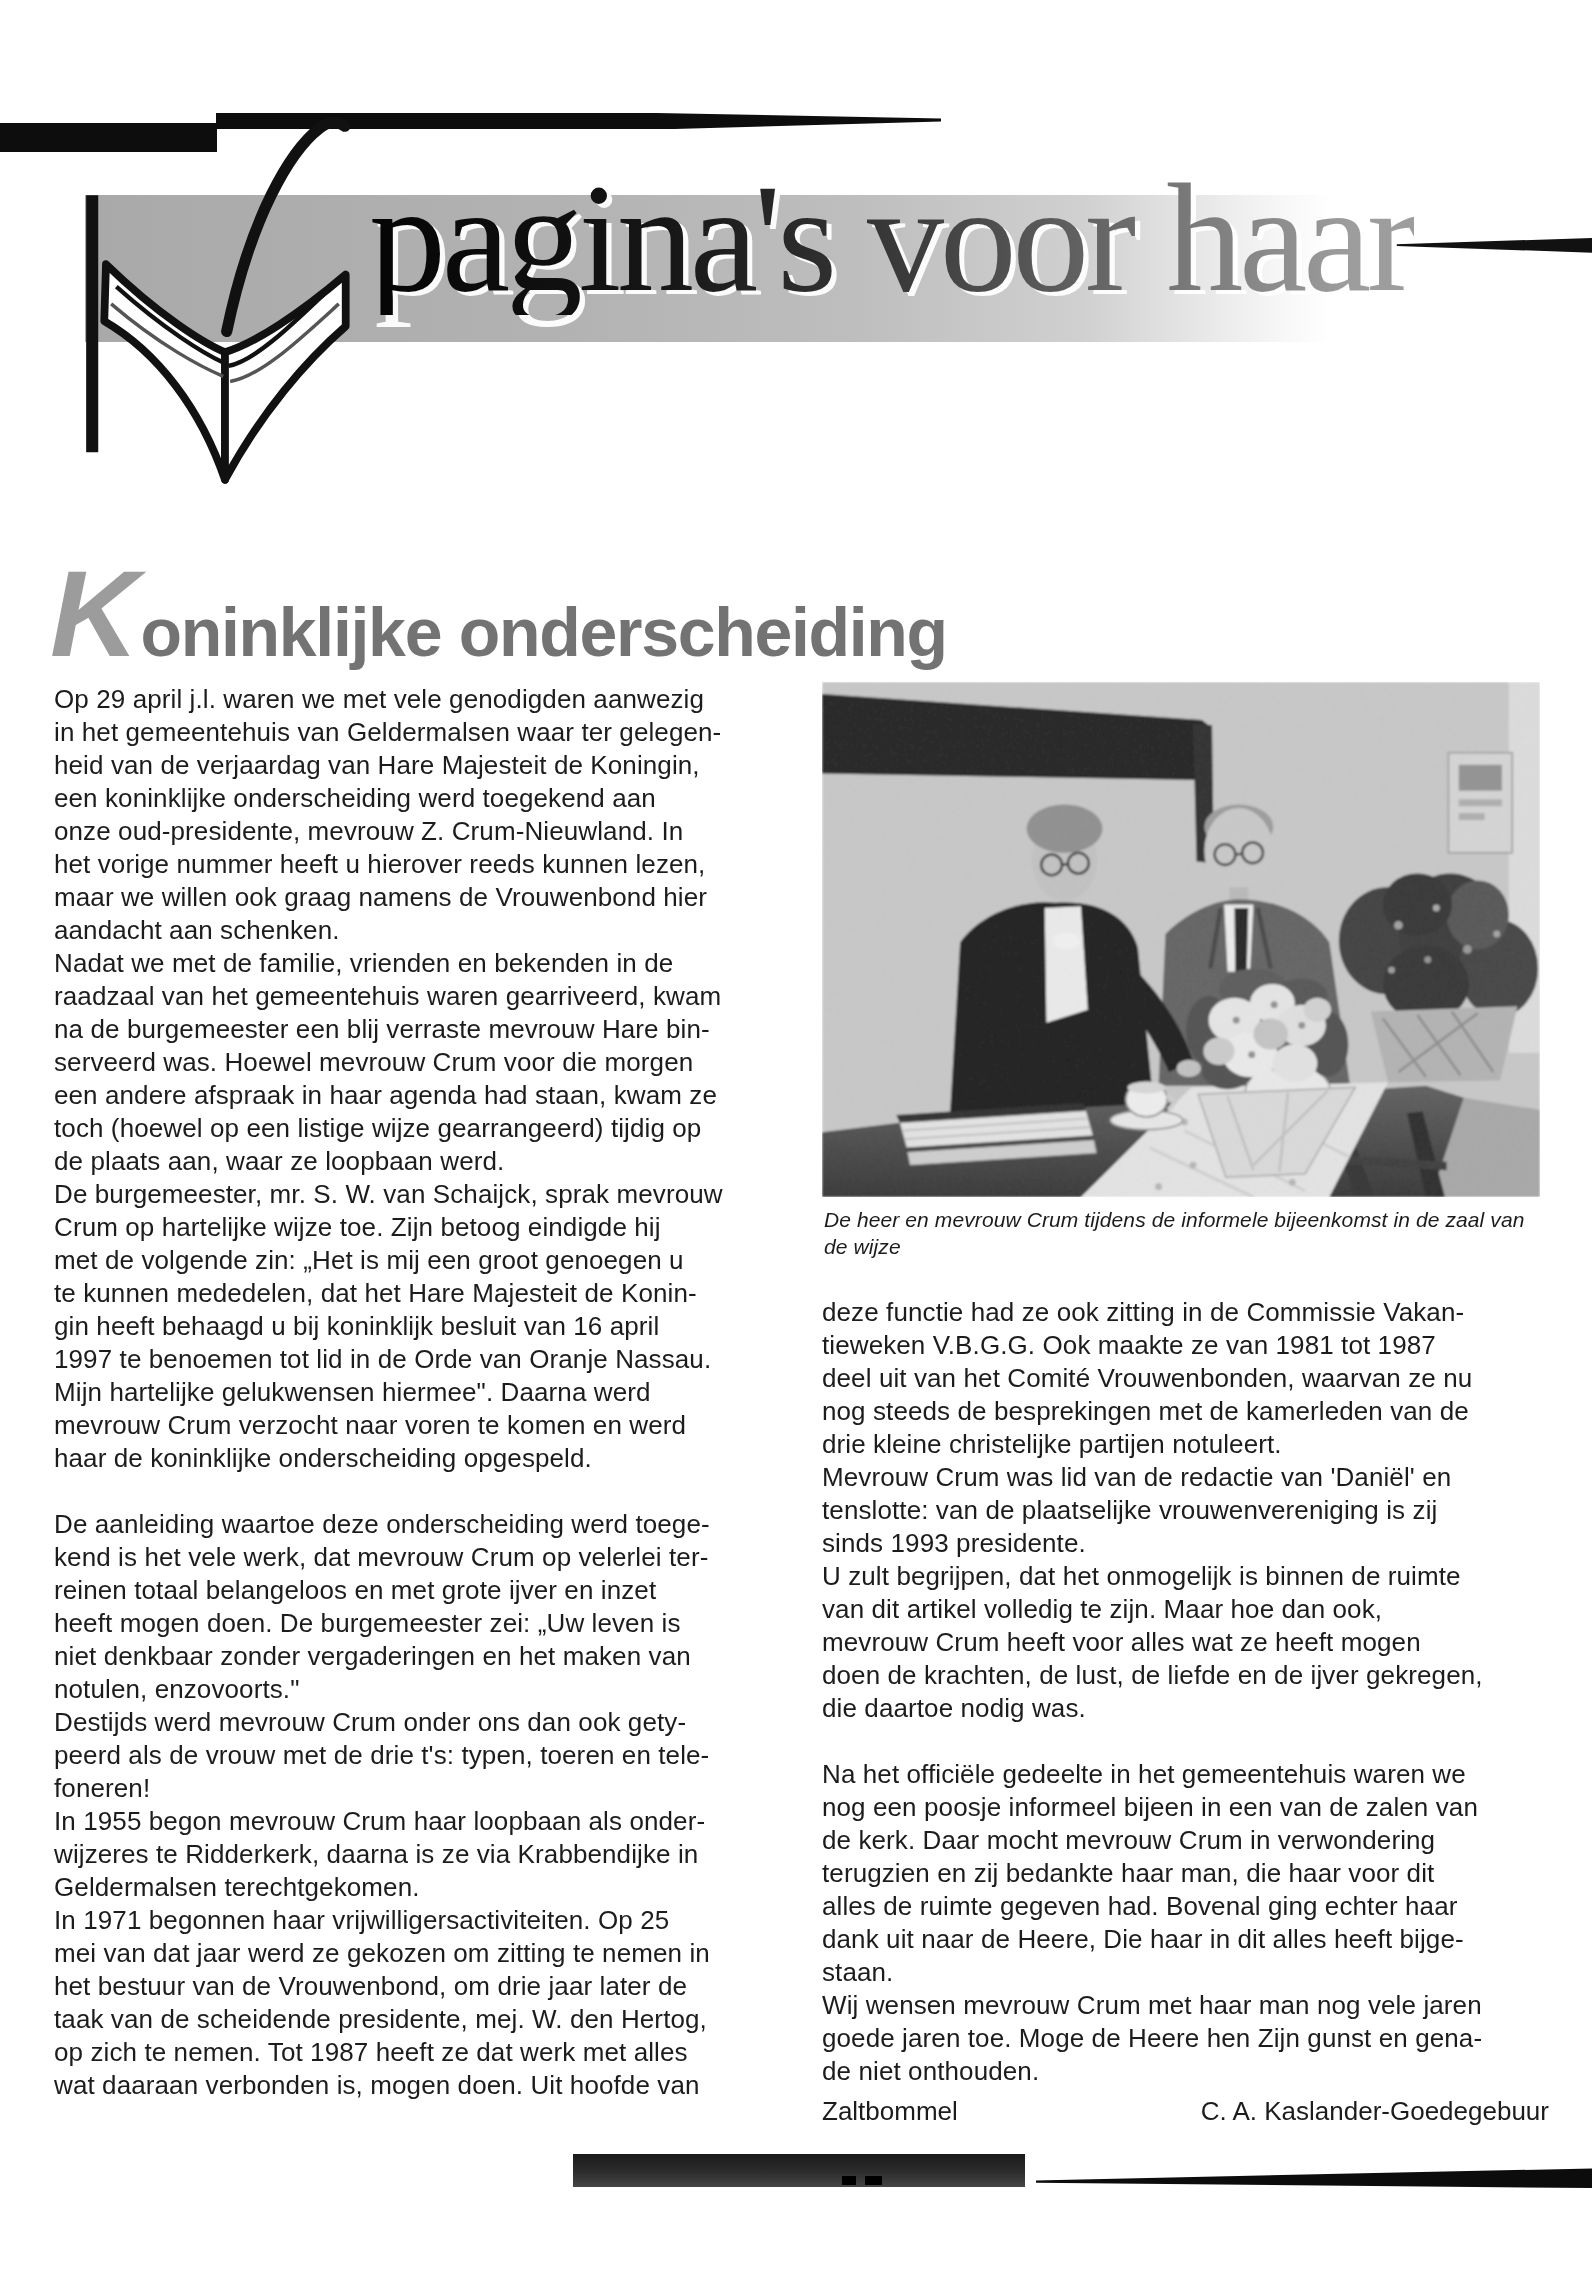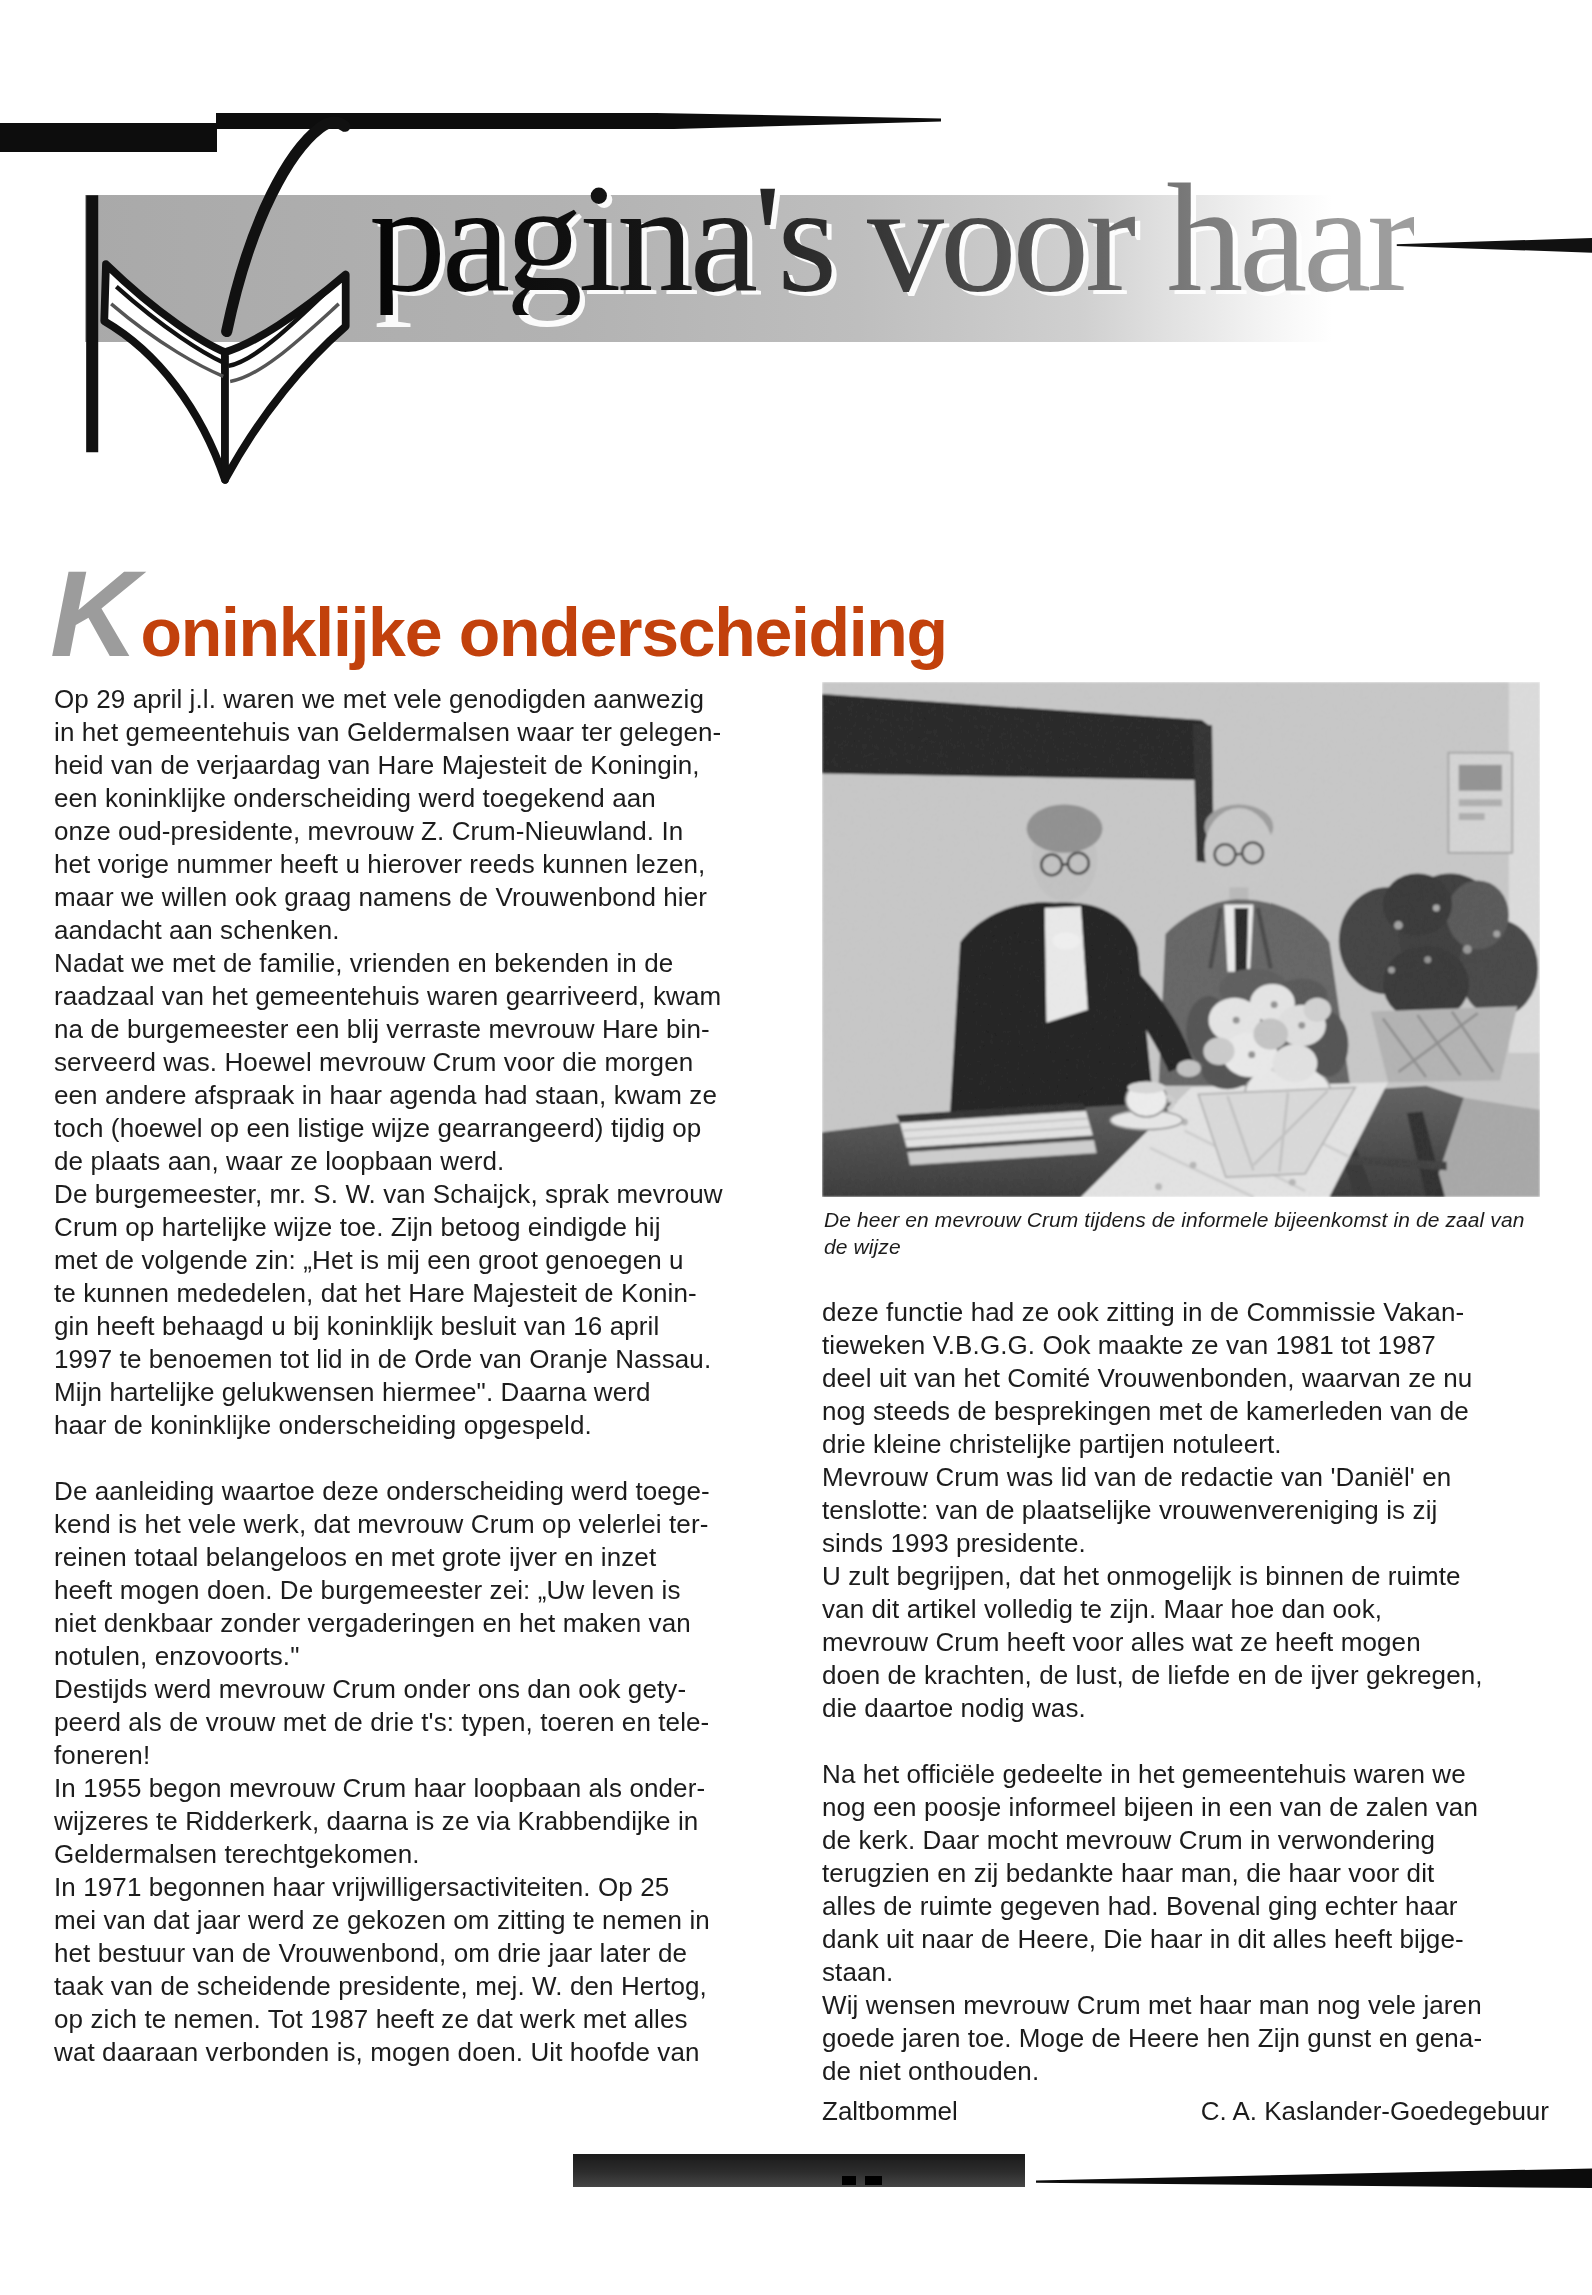--- a/index.html
+++ b/index.html
@@ -21,21 +21,21 @@
   .wm-layer{position:absolute;left:0;top:0;white-space:nowrap;}
   .wm-shadow{color:#ffffff;transform:translate(5.2px,4.3px);opacity:.95;}
   .wm-main{background:linear-gradient(90deg,#050505 0%,#161616 28%,#3c3c3c 52%,#6f6f6f 74%,#9d9d9d 94%);
            -webkit-background-clip:text;background-clip:text;color:transparent;}
 
   .book-logo{position:absolute;left:47px;top:109px;}
 
   
   .title{position:absolute;left:50px;top:552px;display:flex;align-items:baseline;white-space:nowrap;}
   .title-initial{font-style:italic;font-weight:bold;font-size:123px;line-height:1;color:#9c9c9c;margin-right:1.7px;}
-  .title-rest{font-weight:bold;font-size:68px;letter-spacing:-1.3px;color:#c2410c;}
+  .title-rest{font-weight:bold;font-size:68px;letter-spacing:-1.3px;color:#737373;}
 
   
   .col{position:absolute;width:725px;}
   .col-left{left:54px;top:683px;}
   .col-right{left:822px;top:1296px;}
   .bodyline{white-space:nowrap;font-size:26px;line-height:33px;letter-spacing:0.1px;color:#1c1c1c;}
 
   
   .photo{position:absolute;left:822px;top:682px;width:718px;height:515px;}
   .caption{position:absolute;left:824px;top:1206px;width:725px;font-style:italic;font-size:21px;line-height:27px;color:#1f1f1f;}
@@ -100,20 +100,21 @@
       <div class="bodyline">een andere afspraak in haar agenda had staan, kwam ze</div>
       <div class="bodyline">toch (hoewel op een listige wijze gearrangeerd) tijdig op</div>
       <div class="bodyline">de plaats aan, waar ze loopbaan werd.</div>
       <div class="bodyline">De burgemeester, mr. S. W. van Schaijck, sprak mevrouw</div>
       <div class="bodyline">Crum op hartelijke wijze toe. Zijn betoog eindigde hij</div>
       <div class="bodyline">met de volgende zin: „Het is mij een groot genoegen u</div>
       <div class="bodyline">te kunnen mededelen, dat het Hare Majesteit de Konin-</div>
       <div class="bodyline">gin heeft behaagd u bij koninklijk besluit van 16 april</div>
       <div class="bodyline">1997 te benoemen tot lid in de Orde van Oranje Nassau.</div>
       <div class="bodyline">Mijn hartelijke gelukwensen hiermee". Daarna werd</div>
+      <div class="bodyline">mevrouw Crum verzocht naar voren te komen en werd</div>
       <div class="bodyline">haar de koninklijke onderscheiding opgespeld.</div>
       <div class="bodyline blank">&nbsp;</div>
       <div class="bodyline">De aanleiding waartoe deze onderscheiding werd toege-</div>
       <div class="bodyline">kend is het vele werk, dat mevrouw Crum op velerlei ter-</div>
       <div class="bodyline">reinen totaal belangeloos en met grote ijver en inzet</div>
       <div class="bodyline">heeft mogen doen. De burgemeester zei: „Uw leven is</div>
       <div class="bodyline">niet denkbaar zonder vergaderingen en het maken van</div>
       <div class="bodyline">notulen, enzovoorts."</div>
       <div class="bodyline">Destijds werd mevrouw Crum onder ons dan ook gety-</div>
       <div class="bodyline">peerd als de vrouw met de drie t's: typen, toeren en tele-</div>

